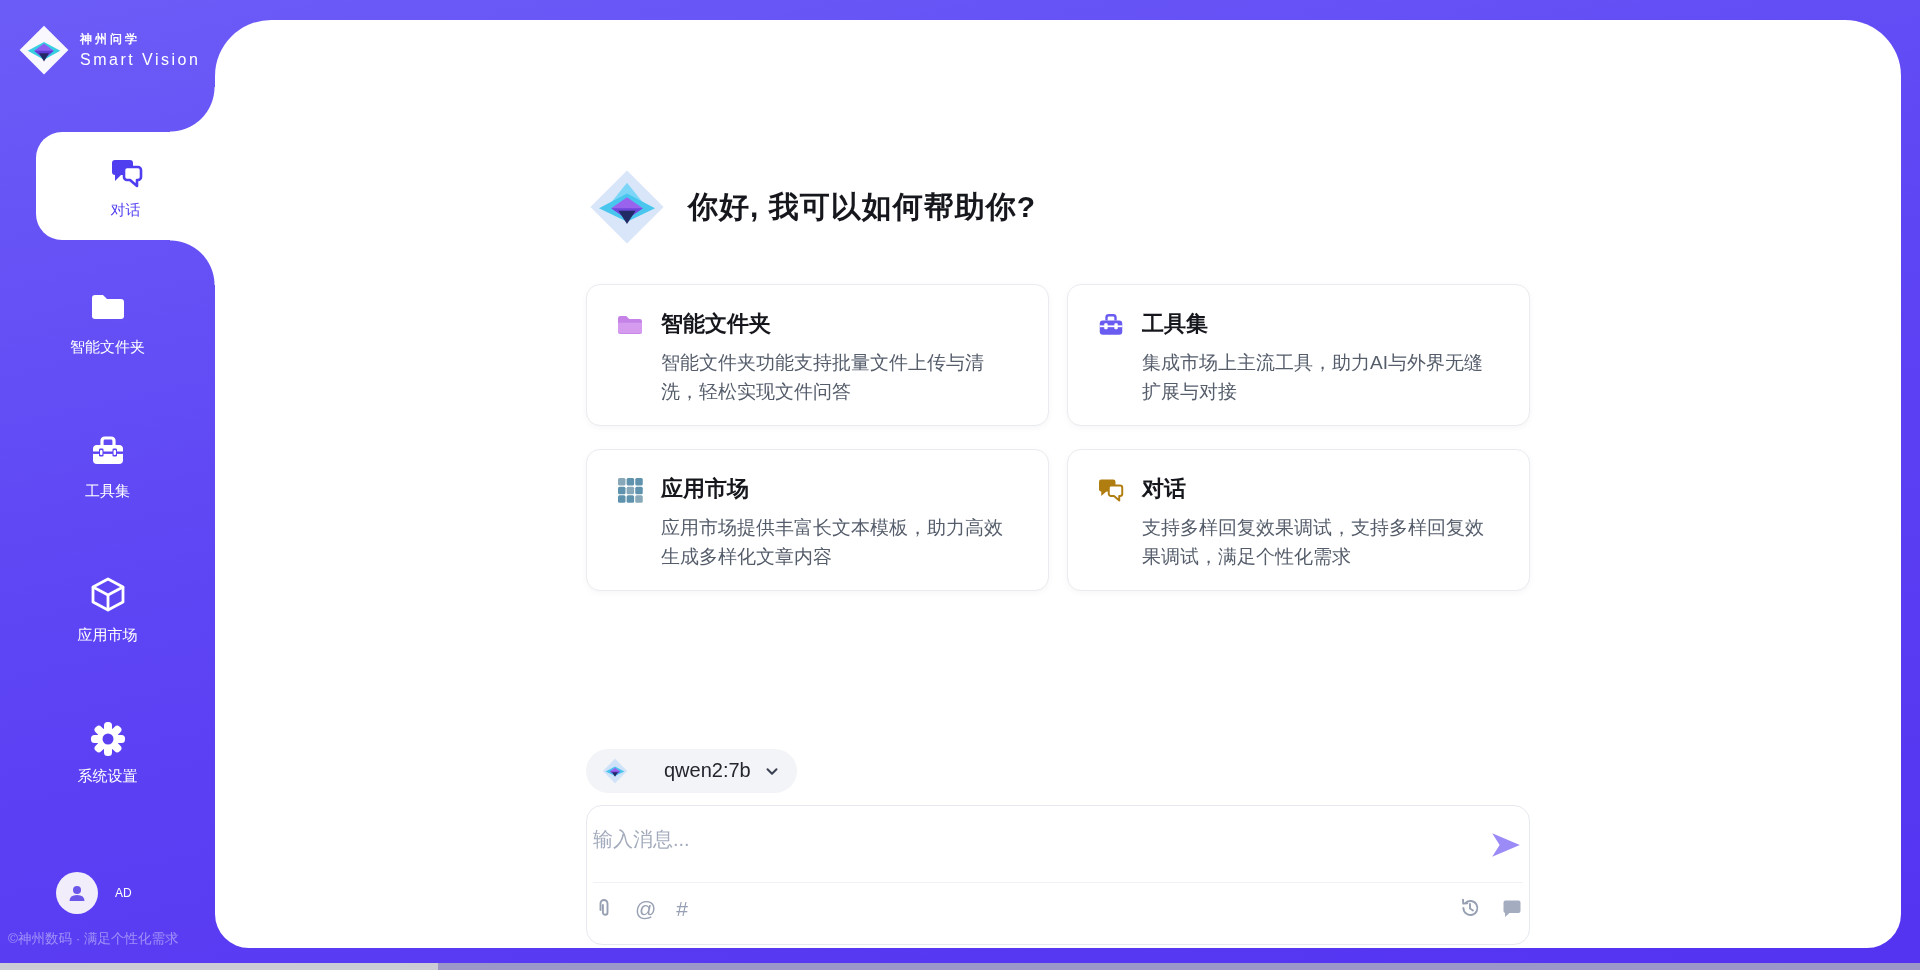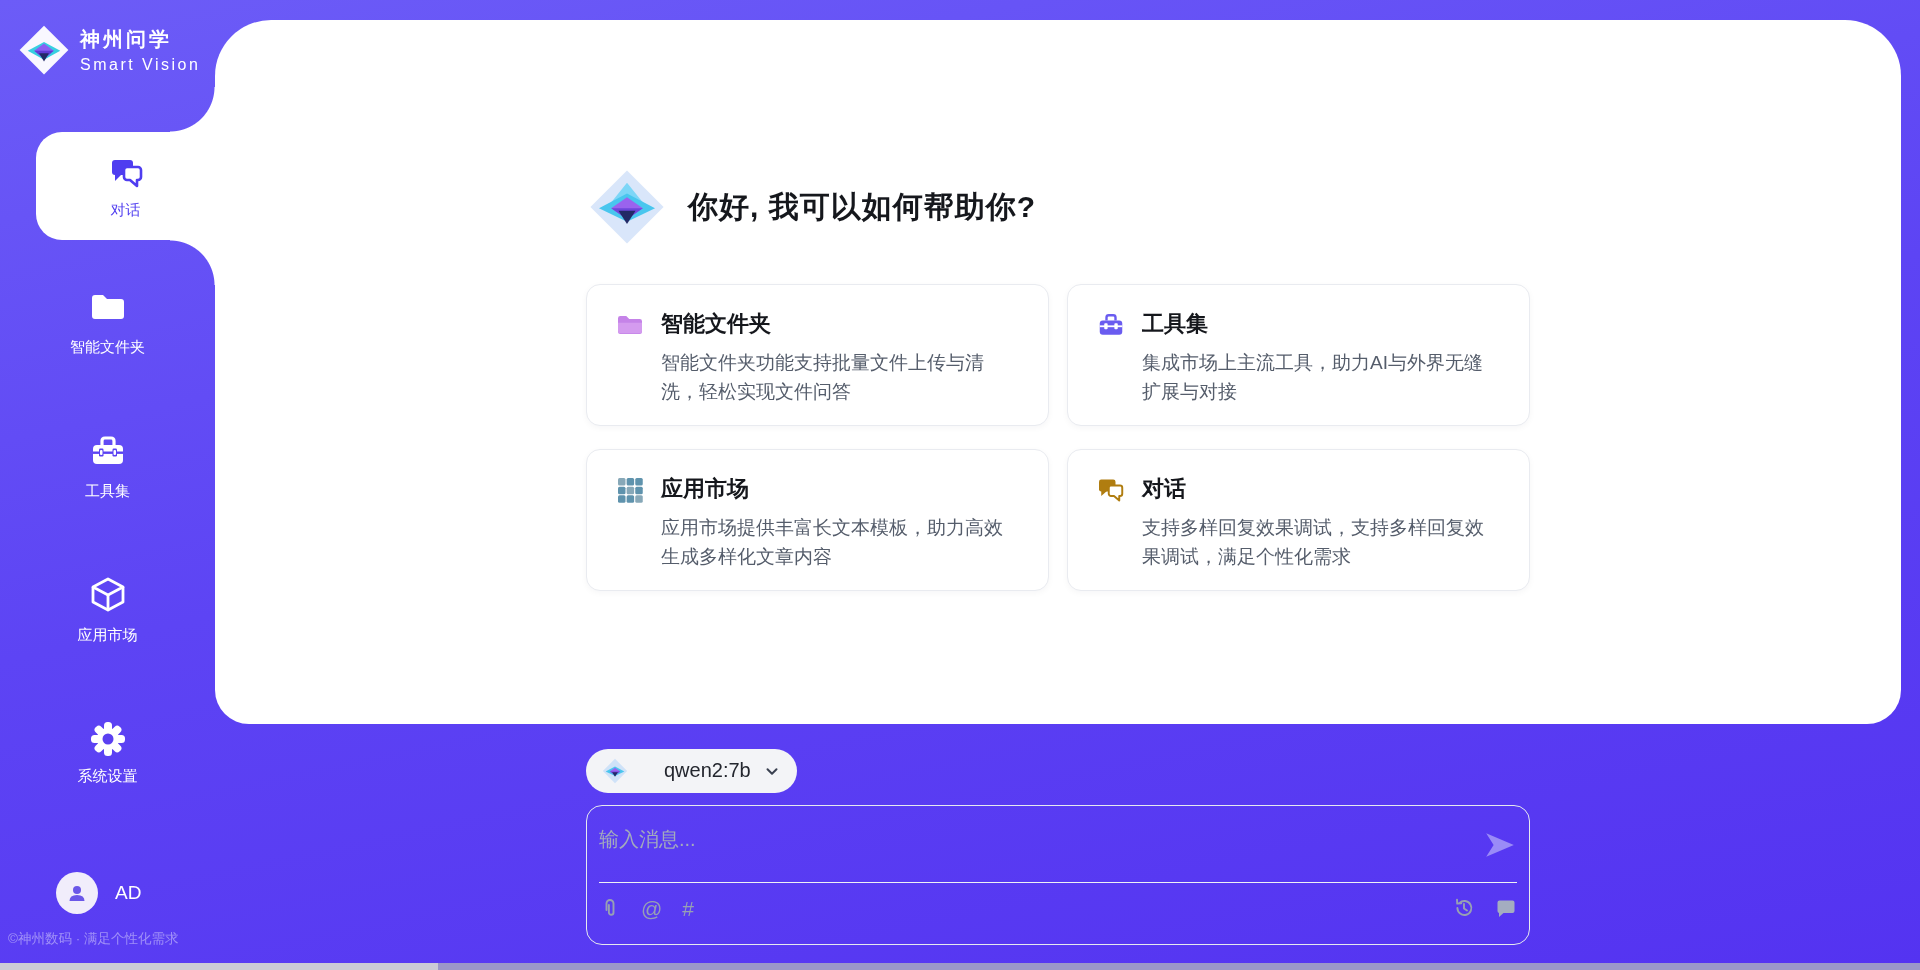--- a/index.html
+++ b/index.html
@@ -5,21 +5,21 @@
   * { margin:0; padding:0; box-sizing:border-box; }
   html,body { width:1920px; height:970px; overflow:hidden;
     font-family:"Liberation Sans","DejaVu Sans",sans-serif; }
   .canvas { position:relative; width:1920px; height:970px;
     background:linear-gradient(168deg,#6c5cf7 0%,#5d44f4 48%,#5433f1 100%); }
 
   
   .sidebar { position:absolute; left:0; top:0; width:215px; height:100%; }
   .logo-block { position:absolute; left:18px; top:24px; display:flex; align-items:center; gap:10px; }
   .logo-diamond { width:52px; height:52px; }
-  .logo-text-cn { font-size:20px; font-weight:bold; color:#fff; letter-spacing:3px; }
+  .logo-text-cn { font-size:12px; font-weight:bold; color:#fff; letter-spacing:3px; }
   .logo-text-en { font-size:16px; color:#fff; letter-spacing:2.5px; margin-top:3px; }
 
   .nav-item { position:absolute; left:0; width:215px; display:flex; flex-direction:column;
     align-items:center; gap:11px; color:#fff; font-size:15px; cursor:pointer; }
   .nav-item svg { width:40px; height:40px; }
   .nav-folder { top:287px; } .nav-toolbox { top:431px; }
   .nav-cube { top:575px; } .nav-gear { top:719px;gap:8px; }
 
   .tab { position:absolute; left:36px; top:132px; width:179px; height:108px; background:#fff;
     border-radius:26px 0 0 26px; display:flex; flex-direction:column; align-items:center;
@@ -28,26 +28,26 @@
   .fillet { position:absolute; left:170px; width:45px; height:45px; pointer-events:none; }
   .fillet-top { top:87px;
     background:radial-gradient(circle 45px at 0 0, rgba(255,255,255,0) 44px, #fff 45px); }
   .fillet-bottom { top:240px;
     background:radial-gradient(circle 45px at 0 100%, rgba(255,255,255,0) 44px, #fff 45px); }
 
   .user-row { position:absolute; left:56px; top:872px; display:flex; align-items:center; gap:17px; }
   .avatar { width:42px; height:42px; border-radius:50%; background:#f1edfb;
     display:flex; align-items:center; justify-content:center; cursor:pointer; }
   .avatar svg { width:24px; height:24px; }
-  .user-name { color:#fff; font-size:19px; }
+  .user-name { color:#fff; font-size:12px; }
   .copyright { position:absolute; left:8px; top:930px; font-size:13.5px;
     color:rgba(255,255,255,0.42); white-space:nowrap; }
 
   
-  .panel { position:absolute; left:215px; top:20px; width:1686px; height:704px; background:#fff;
+  .panel { position:absolute; left:215px; top:20px; width:1686px; height:928px; background:#fff;
     border-radius:56px 56px 34px 34px; }
   .content { width:944px; margin:0 auto; padding-top:148px; position:relative; }
 
   .greeting-row { display:flex; align-items:center; gap:22px; padding-left:2px; }
   .greeting-logo { width:78px; height:78px; }
   .greeting-text { font-size:30px; font-weight:800; color:#15171c; letter-spacing:1px; }
 
   .cards { margin-top:38px; display:grid; grid-template-columns:1fr 1fr;
     column-gap:18px; row-gap:23px; }
   .card { background:#fff; border:1px solid #e9ebf0; border-radius:14px;
@@ -57,21 +57,21 @@
   .card-title { font-size:22px; font-weight:800; color:#15171c; margin-bottom:9px; }
   .card-desc { font-size:19px; color:#555d6b; line-height:1.55; }
 
   .model-pill { margin-top:158px; display:inline-flex; align-items:center; gap:12px;
     height:44px; padding:0 16px; background:#f3f4f7; border-radius:22px; cursor:pointer; }
   .model-pill .pill-diamond { width:26px; height:26px; }
   .model-name { font-size:20px; color:#23262e;margin-left:24px; }
   .chevron { width:18px; height:18px; }
 
   .composer { margin-top:12px; width:944px; height:140px; border:1.5px solid #e6e9ef;
-    border-radius:16px; padding:14px 12px 10px; display:flex; flex-direction:column; }
+    border-radius:16px; padding:14px 6px 10px; display:flex; flex-direction:column; }
   .composer-top { display:flex; flex:1; }
   .composer-input { flex:1; border:none; outline:none; resize:none; background:transparent;
     font-family:inherit; font-size:20px; color:#2a2e38; padding-top:6px; }
   .composer-input::placeholder { color:#a3abbc; }
   .send-btn { width:34px; height:34px; flex:none; align-self:flex-start; margin-top:8px;
     cursor:pointer; background:none; border:none; padding:0; }
   .composer-bottom { border-top:1px solid #eef1f5; height:52px; display:flex;
     align-items:center; justify-content:space-between; }
   .tool-group { display:flex; align-items:center; gap:20px; }
   .tool-icon { width:22px; height:22px; cursor:pointer; display:flex; align-items:center;

